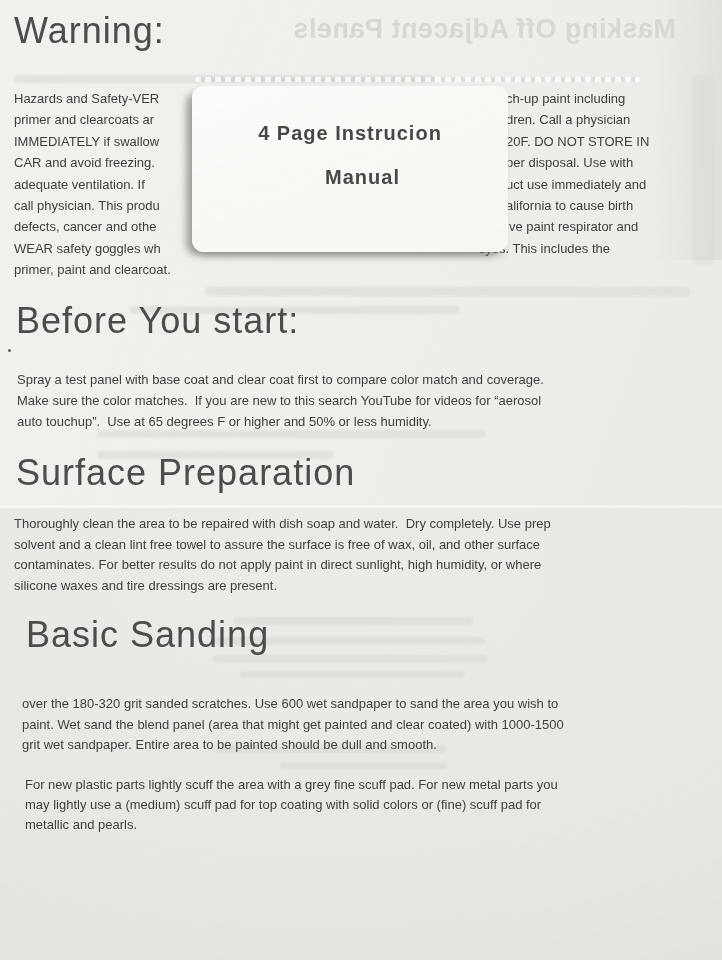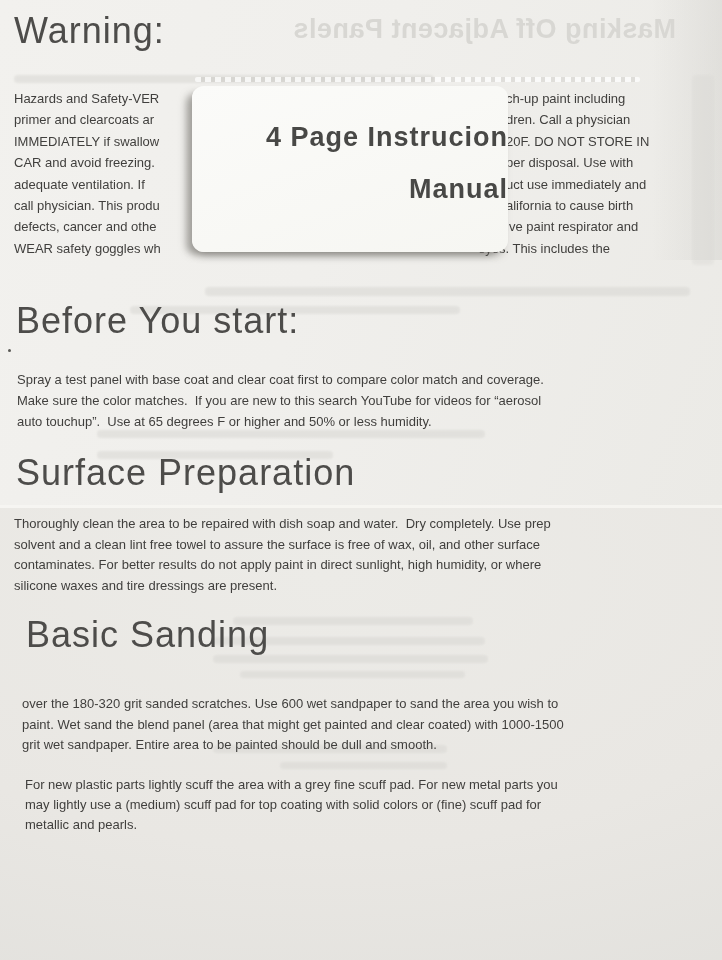--- a/index.html
+++ b/index.html
@@ -68,24 +68,23 @@
     opacity:.75;border-radius:2px;
   }
   .sticker{
     position:absolute;left:192px;top:86px;width:316px;height:166px;
     background:linear-gradient(160deg,var(--sticker_bg,#fbfbf9) 0%,#f6f6f2 100%);
     border-radius:12px;
     box-shadow:-8px 5px 7px -2px rgba(92,89,84,.5), 0 8px 9px -5px rgba(92,89,84,.4);
     text-align:center;
   }
   .sticker-line{
-    font-weight:700;font-size:27px;letter-spacing:1px;
+    font-weight:700;font-size:20px;letter-spacing:1px;
     color:var(--sticker_ink,#484846);
     white-space:pre;
-    text-align:right;
   }
   .sticker-line.l1{padding-top:36px;}
   .sticker-line.l2{margin-top:21px;padding-left:25px;}
 </style>
 </head>
 <body>
 
 <div id="photo">
 
   <div class="sheet-top"></div>
@@ -117,20 +116,21 @@
   <div class="bodyline" style="left:14px;top:153px">CAR and avoid freezing.</div>
   <div class="bodyline" style="left:506px;top:153px">per disposal. Use with</div>
   <div class="bodyline" style="left:14px;top:175px">adequate ventilation. If</div>
   <div class="bodyline" style="left:506px;top:175px">uct use immediately and</div>
   <div class="bodyline" style="left:14px;top:196px">call physician. This produ</div>
   <div class="bodyline" style="left:506px;top:196px">alifornia to cause birth</div>
   <div class="bodyline" style="left:14px;top:217px">defects, cancer and othe</div>
   <div class="bodyline" style="left:506px;top:217px">ive paint respirator and</div>
   <div class="bodyline" style="left:14px;top:239px">WEAR safety goggles wh</div>
   <div class="bodyline" style="left:478px;top:239px">eyes. This includes the</div>
+  <div class="bodyline" style="left:14px;top:260px">primer, paint and clearcoat.</div>
 
   <div class="perforation"></div>
   <div class="sticker">
     <div class="sticker-line l1">4 Page Instrucion</div>
     <div class="sticker-line l2">Manual</div>
   </div>
 
   <h1 class="h" style="left:16px;top:300px">Before You start:</h1>
   <div class="dot"></div>
   <div class="bodyline" style="left:17px;top:370px">Spray a test panel with base coat and clear coat first to compare color match and coverage.</div>

